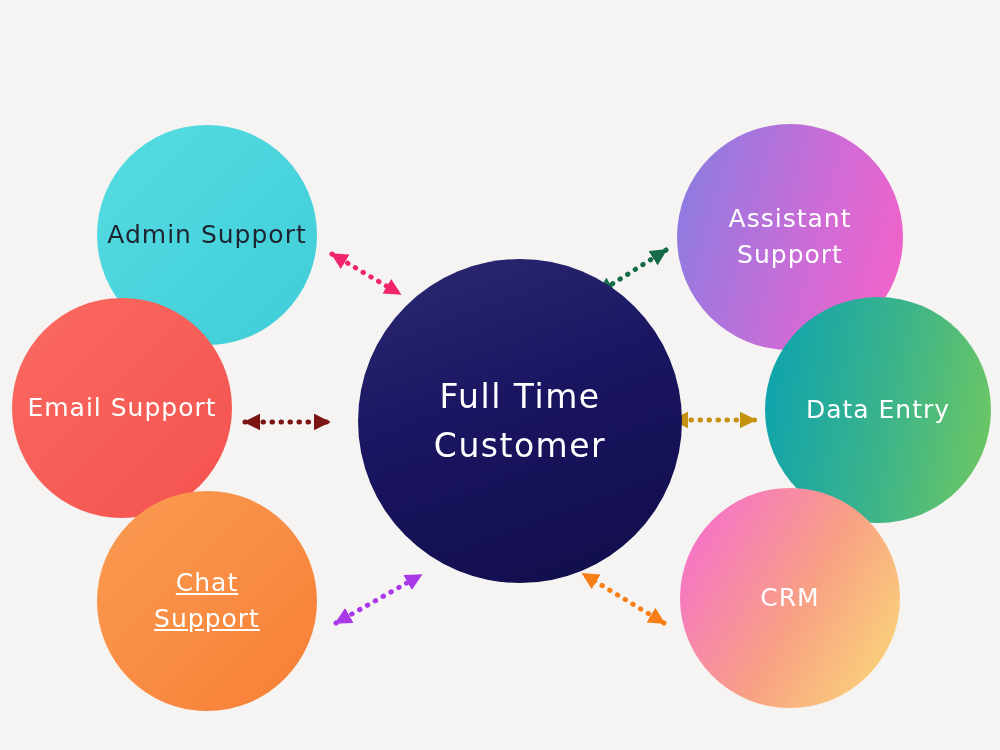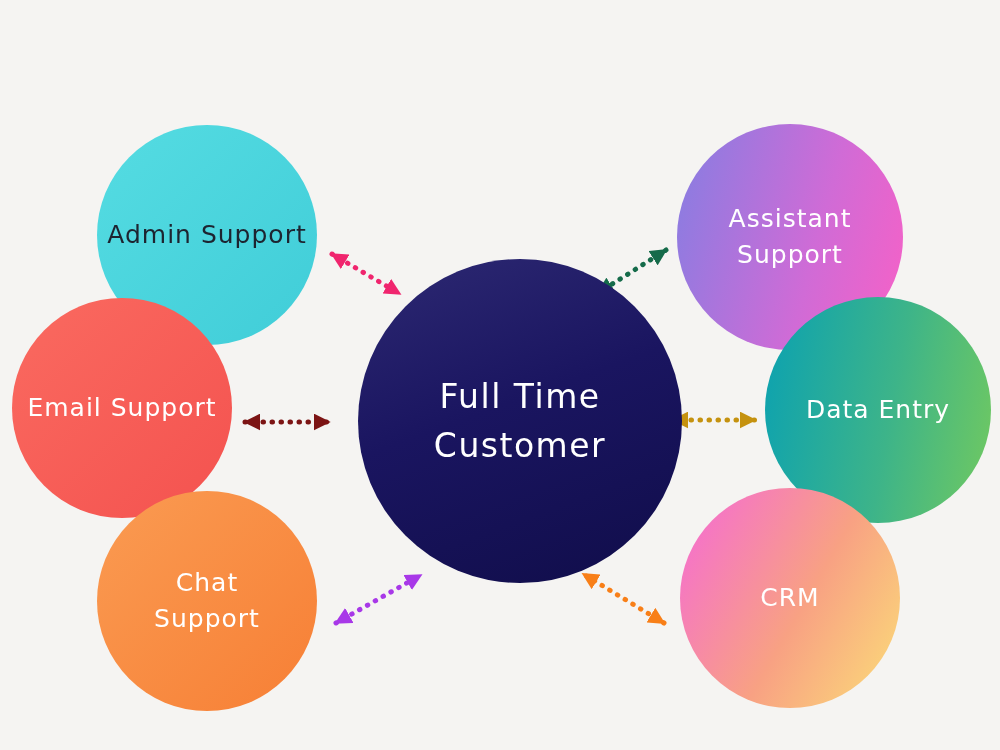--- a/index.html
+++ b/index.html
@@ -31,21 +31,21 @@
     letter-spacing:1px;
     line-height:1.45;
     font-weight:500;
   }
   .n-center{left:358px;top:259px;width:324px;height:324px;z-index:2;}
   .n-center .line{font-size:33px;line-height:1.5;letter-spacing:1.5px;}
   .n-admin{left:97px;top:125px;width:220px;height:220px;align-items:center;}
   .n-customer{left:677px;top:124px;width:226px;height:226px;}
   .n-email{left:12px;top:298px;width:220px;height:220px;}
   .n-data{left:765px;top:297px;width:226px;height:226px;}
-  .n-chat{left:97px;top:491px;width:220px;height:220px;}
+  .n-chat{left:97px;top:491px;width:220px;height:220px;text-decoration:underline;}
   .n-crm{left:680px;top:488px;width:220px;height:220px;}
 </style>
 </head>
 <body>
 
 <div class="canvas" style="background: rgb(245, 244, 242);">
 
   <svg class="connectors" viewBox="0 0 1000 750" xmlns="http://www.w3.org/2000/svg">
     <defs>
       <marker id="mk0" viewBox="0 0 10 10" refX="9" refY="5" markerWidth="17" markerHeight="17" markerUnits="userSpaceOnUse" orient="auto-start-reverse">

